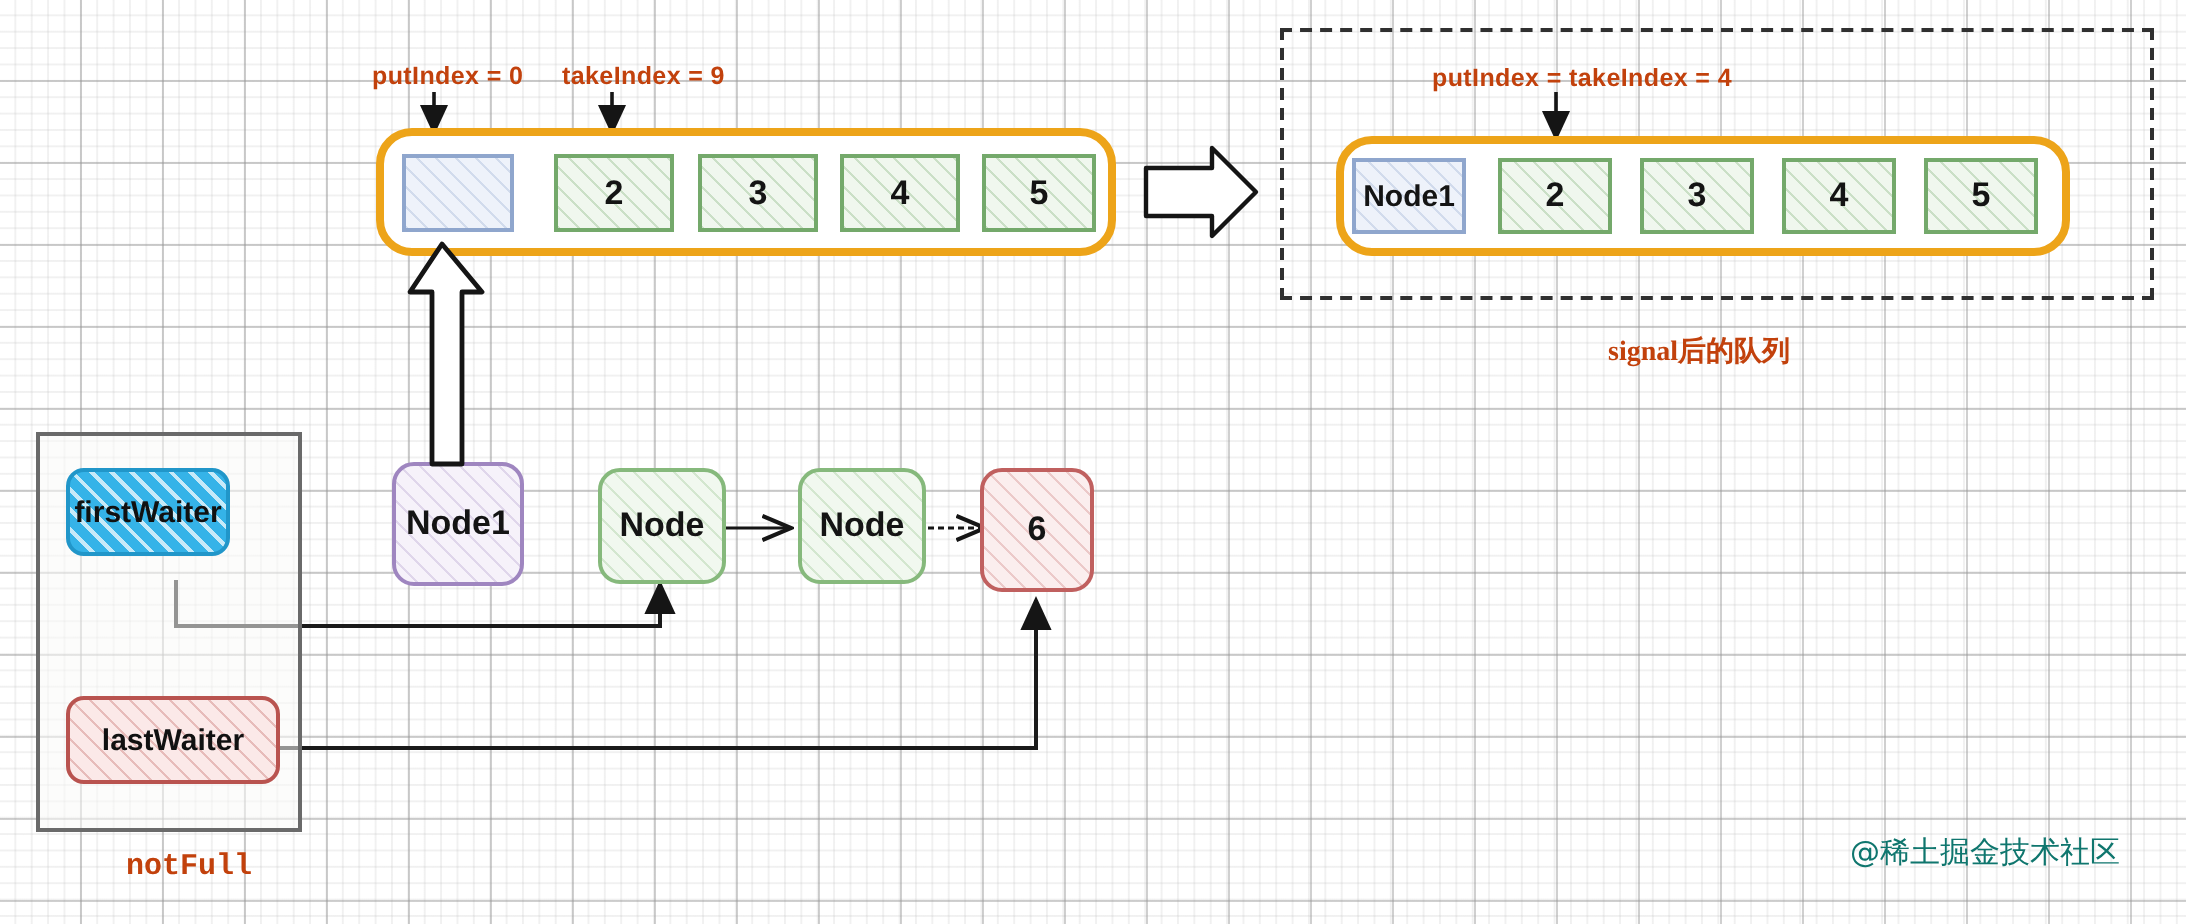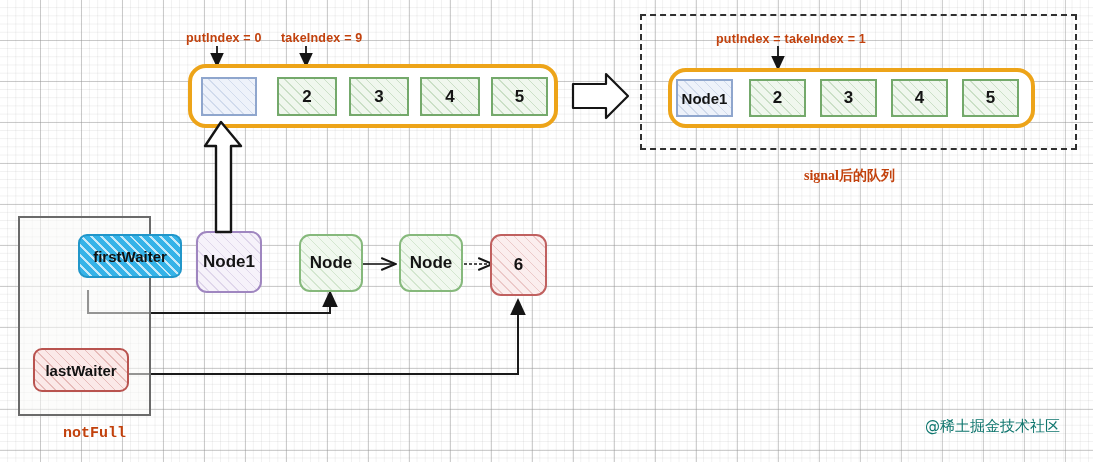--- a/index.html
+++ b/index.html
@@ -105,36 +105,36 @@
   <div class="slot slot-green" style="left:491px;top:77px;width:57px;height:39px;font-size:17px;">5</div>
 
   <svg class="layer" style="z-index:4;" viewBox="0 0 1093 462">
     <path d="M573,84 L606,84 L606,74 L628,96 L606,118 L606,108 L573,108 z" fill="#ffffff" stroke="#151515" stroke-width="2.2" stroke-linejoin="round"></path>
 
     <path d="M221,122 L241,146 L231,146 L231,232 L216,232 L216,146 L205,146 z" fill="#ffffff" stroke="#151515" stroke-width="2.4" stroke-linejoin="round"></path>
   </svg>
 
   <div class="dashed-panel" style="left:640px;top:14px;width:437px;height:136px;"></div>
 
-  <div class="lbl lbl-idx" style="left:716px;top:32px;">putIndex = takeIndex = 1</div>
+  <div class="lbl lbl-idx" style="left:716px;top:32px;">putIndex = takeIndex = 4</div>
 
   <div class="queue-wrap" style="left:668px;top:68px;width:367px;height:60px;"></div>
 
   <div class="slot slot-blue" style="left:676px;top:79px;width:57px;height:38px;font-size:15px;">Node1</div>
   <div class="slot slot-green" style="left:749px;top:79px;width:57px;height:38px;font-size:17px;">2</div>
   <div class="slot slot-green" style="left:820px;top:79px;width:57px;height:38px;font-size:17px;">3</div>
   <div class="slot slot-green" style="left:891px;top:79px;width:57px;height:38px;font-size:17px;">4</div>
   <div class="slot slot-green" style="left:962px;top:79px;width:57px;height:38px;font-size:17px;">5</div>
 
   <div class="lbl lbl-cap" style="left:804px;top:167px;font-family:Liberation Serif, serif;">signal后的队列</div>
 
   <div class="frame" style="left:18px;top:216px;width:133px;height:200px;"></div>
 
-  <div class="waiter waiter-blue" style="left:33px;top:234px;width:104px;height:44px;margin-left:45px;">firstWaiter</div>
-  <div class="waiter waiter-red" style="left:33px;top:348px;width:96px;height:44px;">lastWaiter</div>
+  <div class="waiter waiter-blue" style="left:33px;top:234px;width:82px;height:44px;">firstWaiter</div>
+  <div class="waiter waiter-red" style="left:33px;top:348px;width:107px;height:44px;">lastWaiter</div>
 
   <div class="lbl lbl-notfull" style="left:63px;top:425px;">notFull</div>
 
   <div class="node node-purple" style="left:196px;top:231px;width:66px;height:62px;">Node1</div>
   <div class="node node-green" style="left:299px;top:234px;width:64px;height:58px;">Node</div>
   <div class="node node-green" style="left:399px;top:234px;width:64px;height:58px;">Node</div>
   <div class="node node-red" style="left:490px;top:234px;width:57px;height:62px;">6</div>
 
   <div class="watermark" style="left:925px;top:417px;">@稀土掘金技术社区</div>
 

